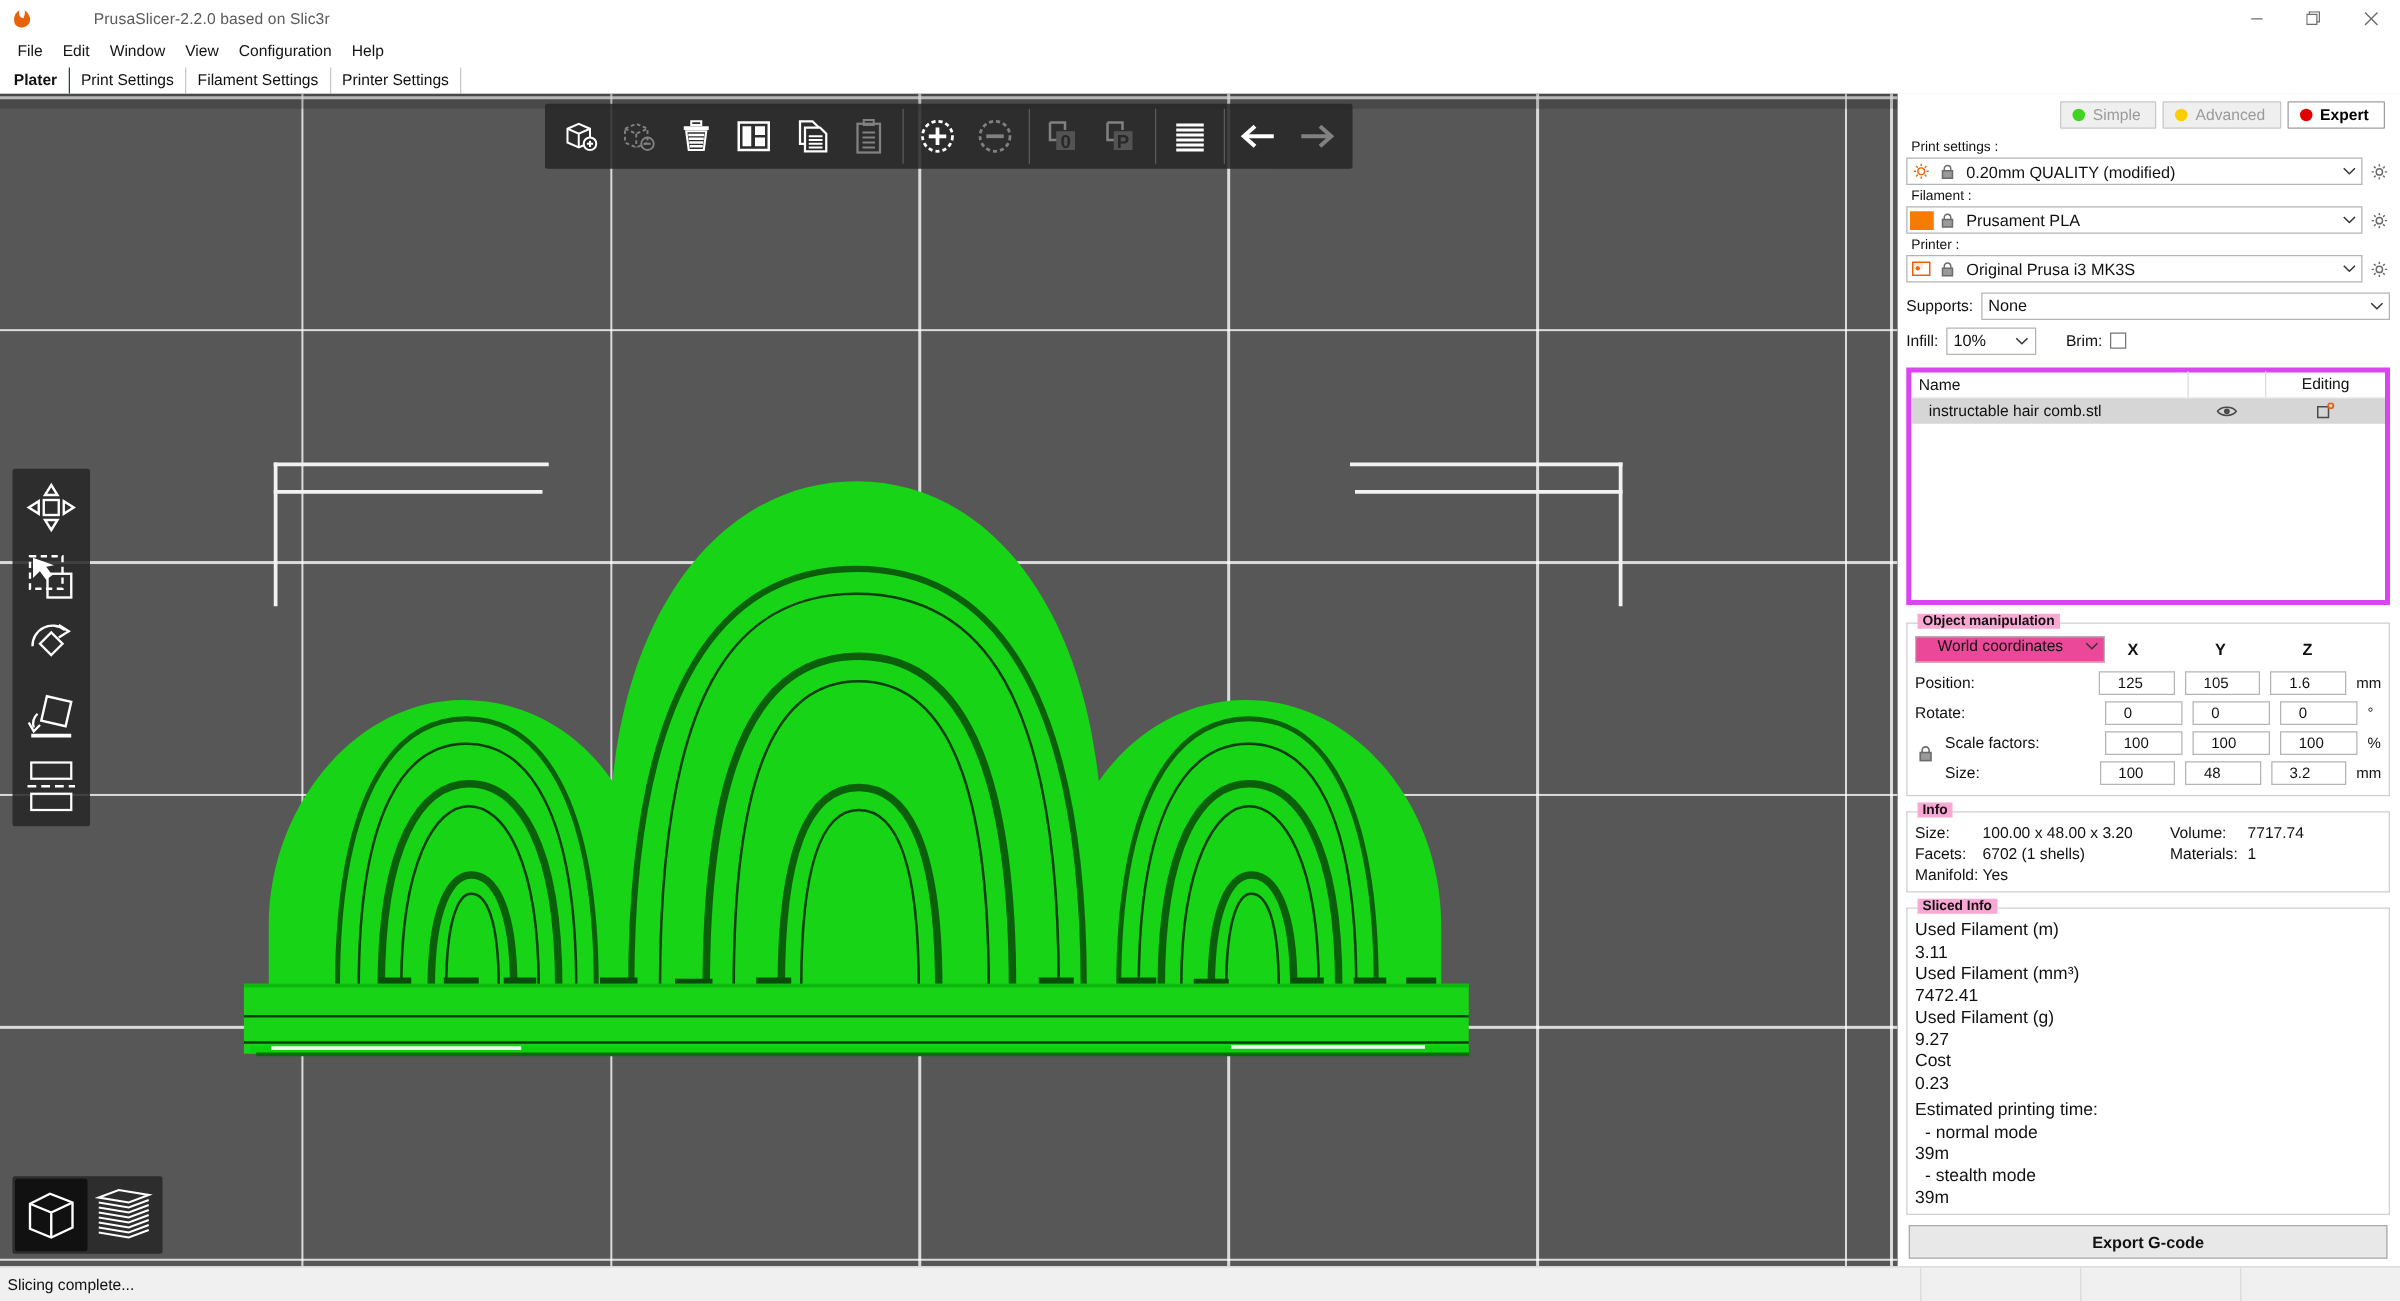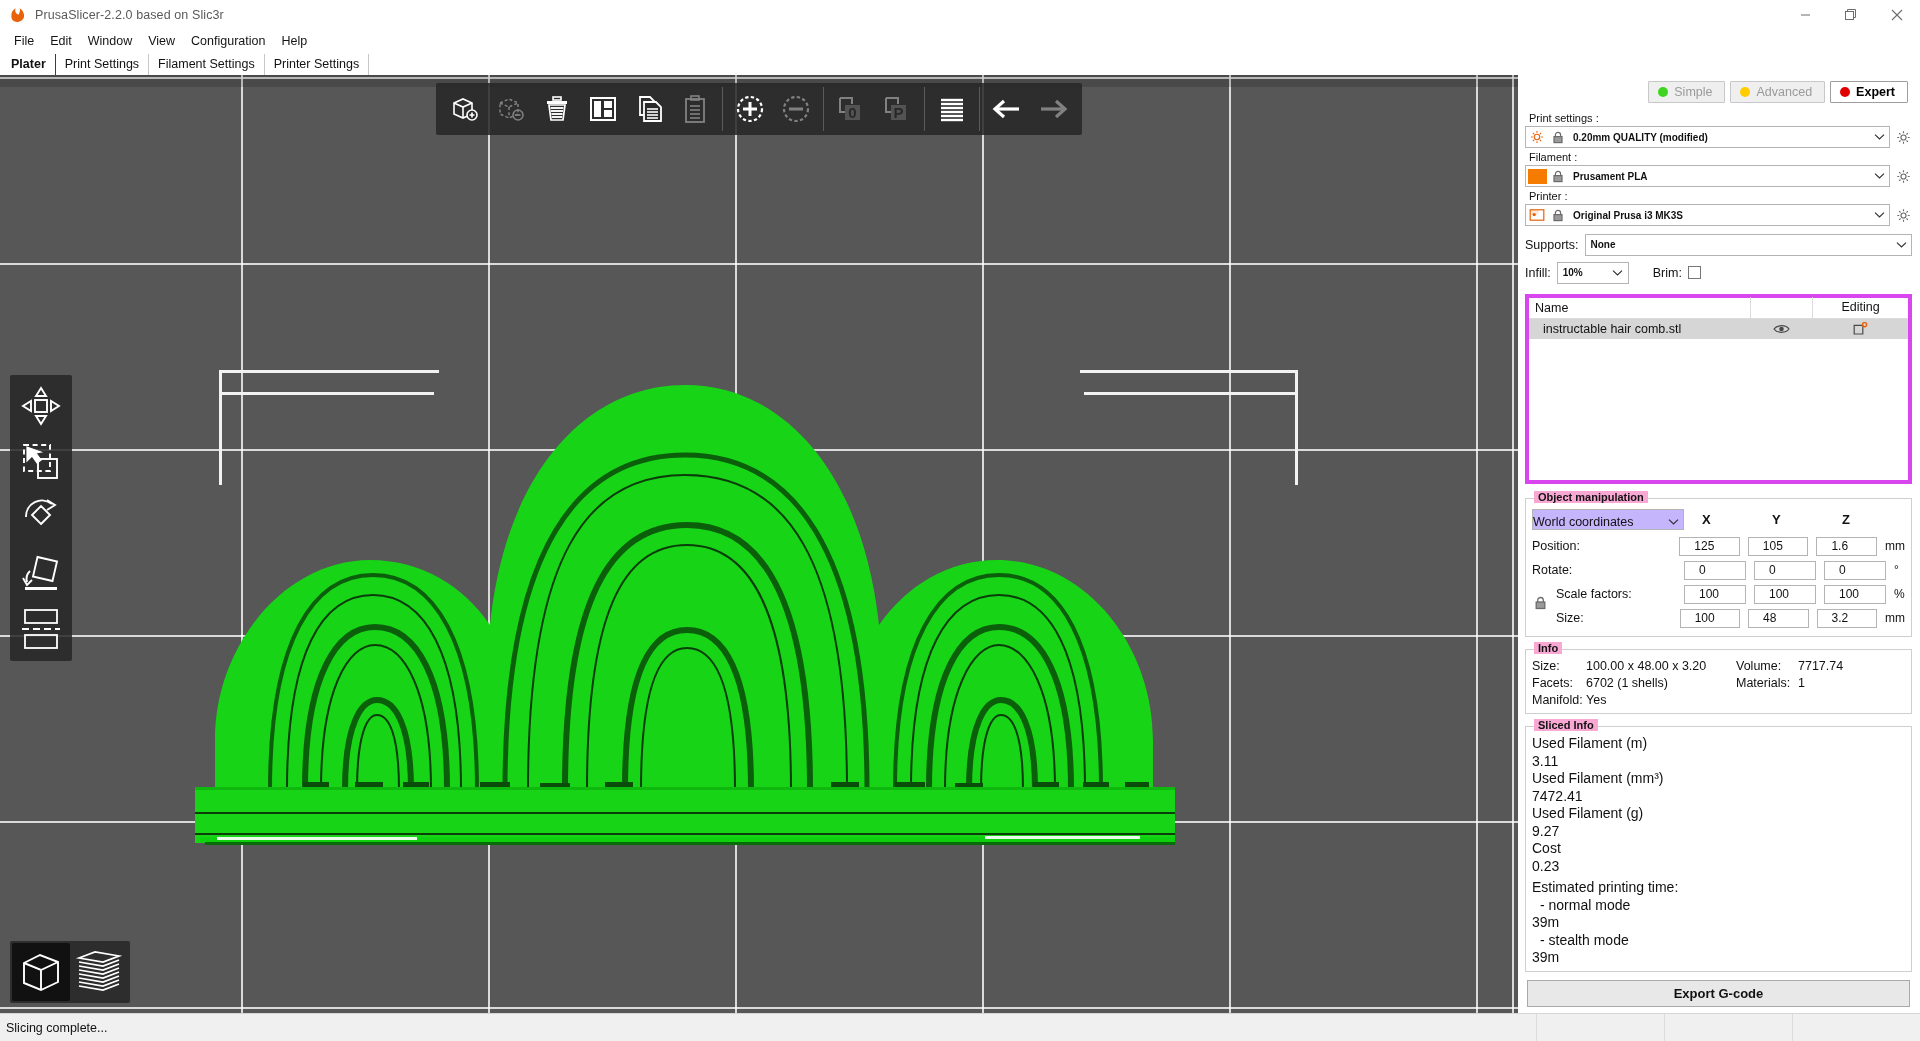--- a/index.html
+++ b/index.html
@@ -21,21 +21,21 @@
   .titlebar .app-icon::before {
     content: ""; position: absolute; left: 2px; top: 2px; width: 13px; height: 14px;
     background: #e8620c;
     border-radius: 55% 45% 50% 50% / 60% 55% 45% 40%;
     transform: rotate(-12deg);
   }
   .titlebar .app-icon::after {
     content:""; position:absolute; left:6px; top:1px; width:5px;height:7px;background:#fff;
     border-radius: 0 60% 0 70%; transform: rotate(18deg);
   }
-  .title-text { font-size: 12.5px; color: #5a5a5a; letter-spacing: .1px; }
+  .title-text { font-size: 12.5px; color: #5a5a5a; letter-spacing: .1px; margin-left: 40px; }
   .win-buttons { margin-left: auto; display: flex; height: 30px; }
   .win-btn {
     width: 46px; height: 30px; display: flex; align-items: center; justify-content: center;
     color: #7a7a7a;
   }
   .win-btn svg { display:block; }
 
   
   .menubar { height: 22px; display: flex; align-items: center; padding-left: 6px; background: #fff; flex: 0 0 22px; }
   .menu-item { font-size: 12.5px; padding: 2px 8px; color: #141414; }
@@ -115,21 +115,21 @@
   .mode-btn.active { background: #fff; color: #000; font-weight: bold; border-color: #9e9e9e;}
   .dot { width: 10px; height: 10px; border-radius: 50%; display:inline-block; }
 
   .field-label { margin: 3px 0 2px 4px; color: #111; font-size: 11px;}
   .combo {
     display: flex; align-items: center; height: 22px;
     border: 1px solid #b4b4b4; background: #fff; margin-bottom: 2px; position: relative;
   }
   .combo .ic { width: 22px; display:flex; align-items:center; justify-content:center; flex:0 0 22px;}
   .combo .lock { width: 20px; display:flex; align-items:center; justify-content:center; flex:0 0 20px;}
-  .combo .val { flex: 1 1 auto; padding-left: 5px; white-space: nowrap; overflow: hidden; font-size:10px;font-weight:bold;}
+  .combo .val { flex: 1 1 auto; padding-left: 5px; white-space: nowrap; overflow: hidden; font-size:13px;}
   .combo .caret { width: 20px; flex: 0 0 20px; display:flex; align-items:center; justify-content:center; }
   .row-with-gear { display: flex; align-items: center; gap: 4px; }
   .row-with-gear .combo { flex: 1 1 auto; margin-bottom: 0; }
   .gear-btn { width: 18px; height: 18px; flex: 0 0 18px; display:flex;align-items:center;justify-content:center;}
   .gap2 { height: 4px; }
 
   .inline-row { display: flex; align-items: center; gap: 6px; margin: 4px 0 2px 0; }
   .inline-row .lbl { font-size: 12.5px; }
   .combo.plain { margin-bottom: 0; }
   .combo.supports { flex: 1 1 auto; }
@@ -150,22 +150,22 @@
   .objlist .row .col-eye, .objlist .row .col-edit { border-left: none; display:flex;align-items:center;justify-content:center;}
 
   
   .group { margin-top: 10px; border: 1px solid #cfcfcf; padding: 10px 6px 6px 6px; position: relative; }
   .group > .legend {
     position: absolute; top: -8px; left: 8px; background: #f9a8d4; padding: 0 4px;
     font-weight: bold; font-size: 11px;
   }
   .manip-head { display: flex; align-items: center; margin-bottom: 4px;}
   .coord-select {
-    width: 152px; height: 21px; border: 1px solid #b4b4b4; background: #c4b5fd; display: flex; align-items: flex-end;
-    padding-left: 0; font-size: 12.5px;
+    width: 152px; height: 21px; border: 1px solid #b4b4b4; background: #ec4899; display: flex; align-items: flex-start;
+    padding-left: 17px; font-size: 12.5px;
   }
   .coord-select .caret { margin-left: auto; margin-right: 4px; }
   .axis-head { width: 70px; text-align: left; padding-left: 18px; font-weight: bold; font-size: 13px;}
   .manip-row { display: flex; align-items: center; height: 24px; }
   .manip-row .rl { width: 152px; font-size: 12.5px; }
   .manip-row .rl.indent { padding-left: 24px; }
   .inp {
     width: 62px; height: 19px; border: 1px solid #b4b4b4; background: #fff; margin-right: 8px;
     font-size: 12px; padding-left: 14px; line-height: 17px; color: #111;
   }

